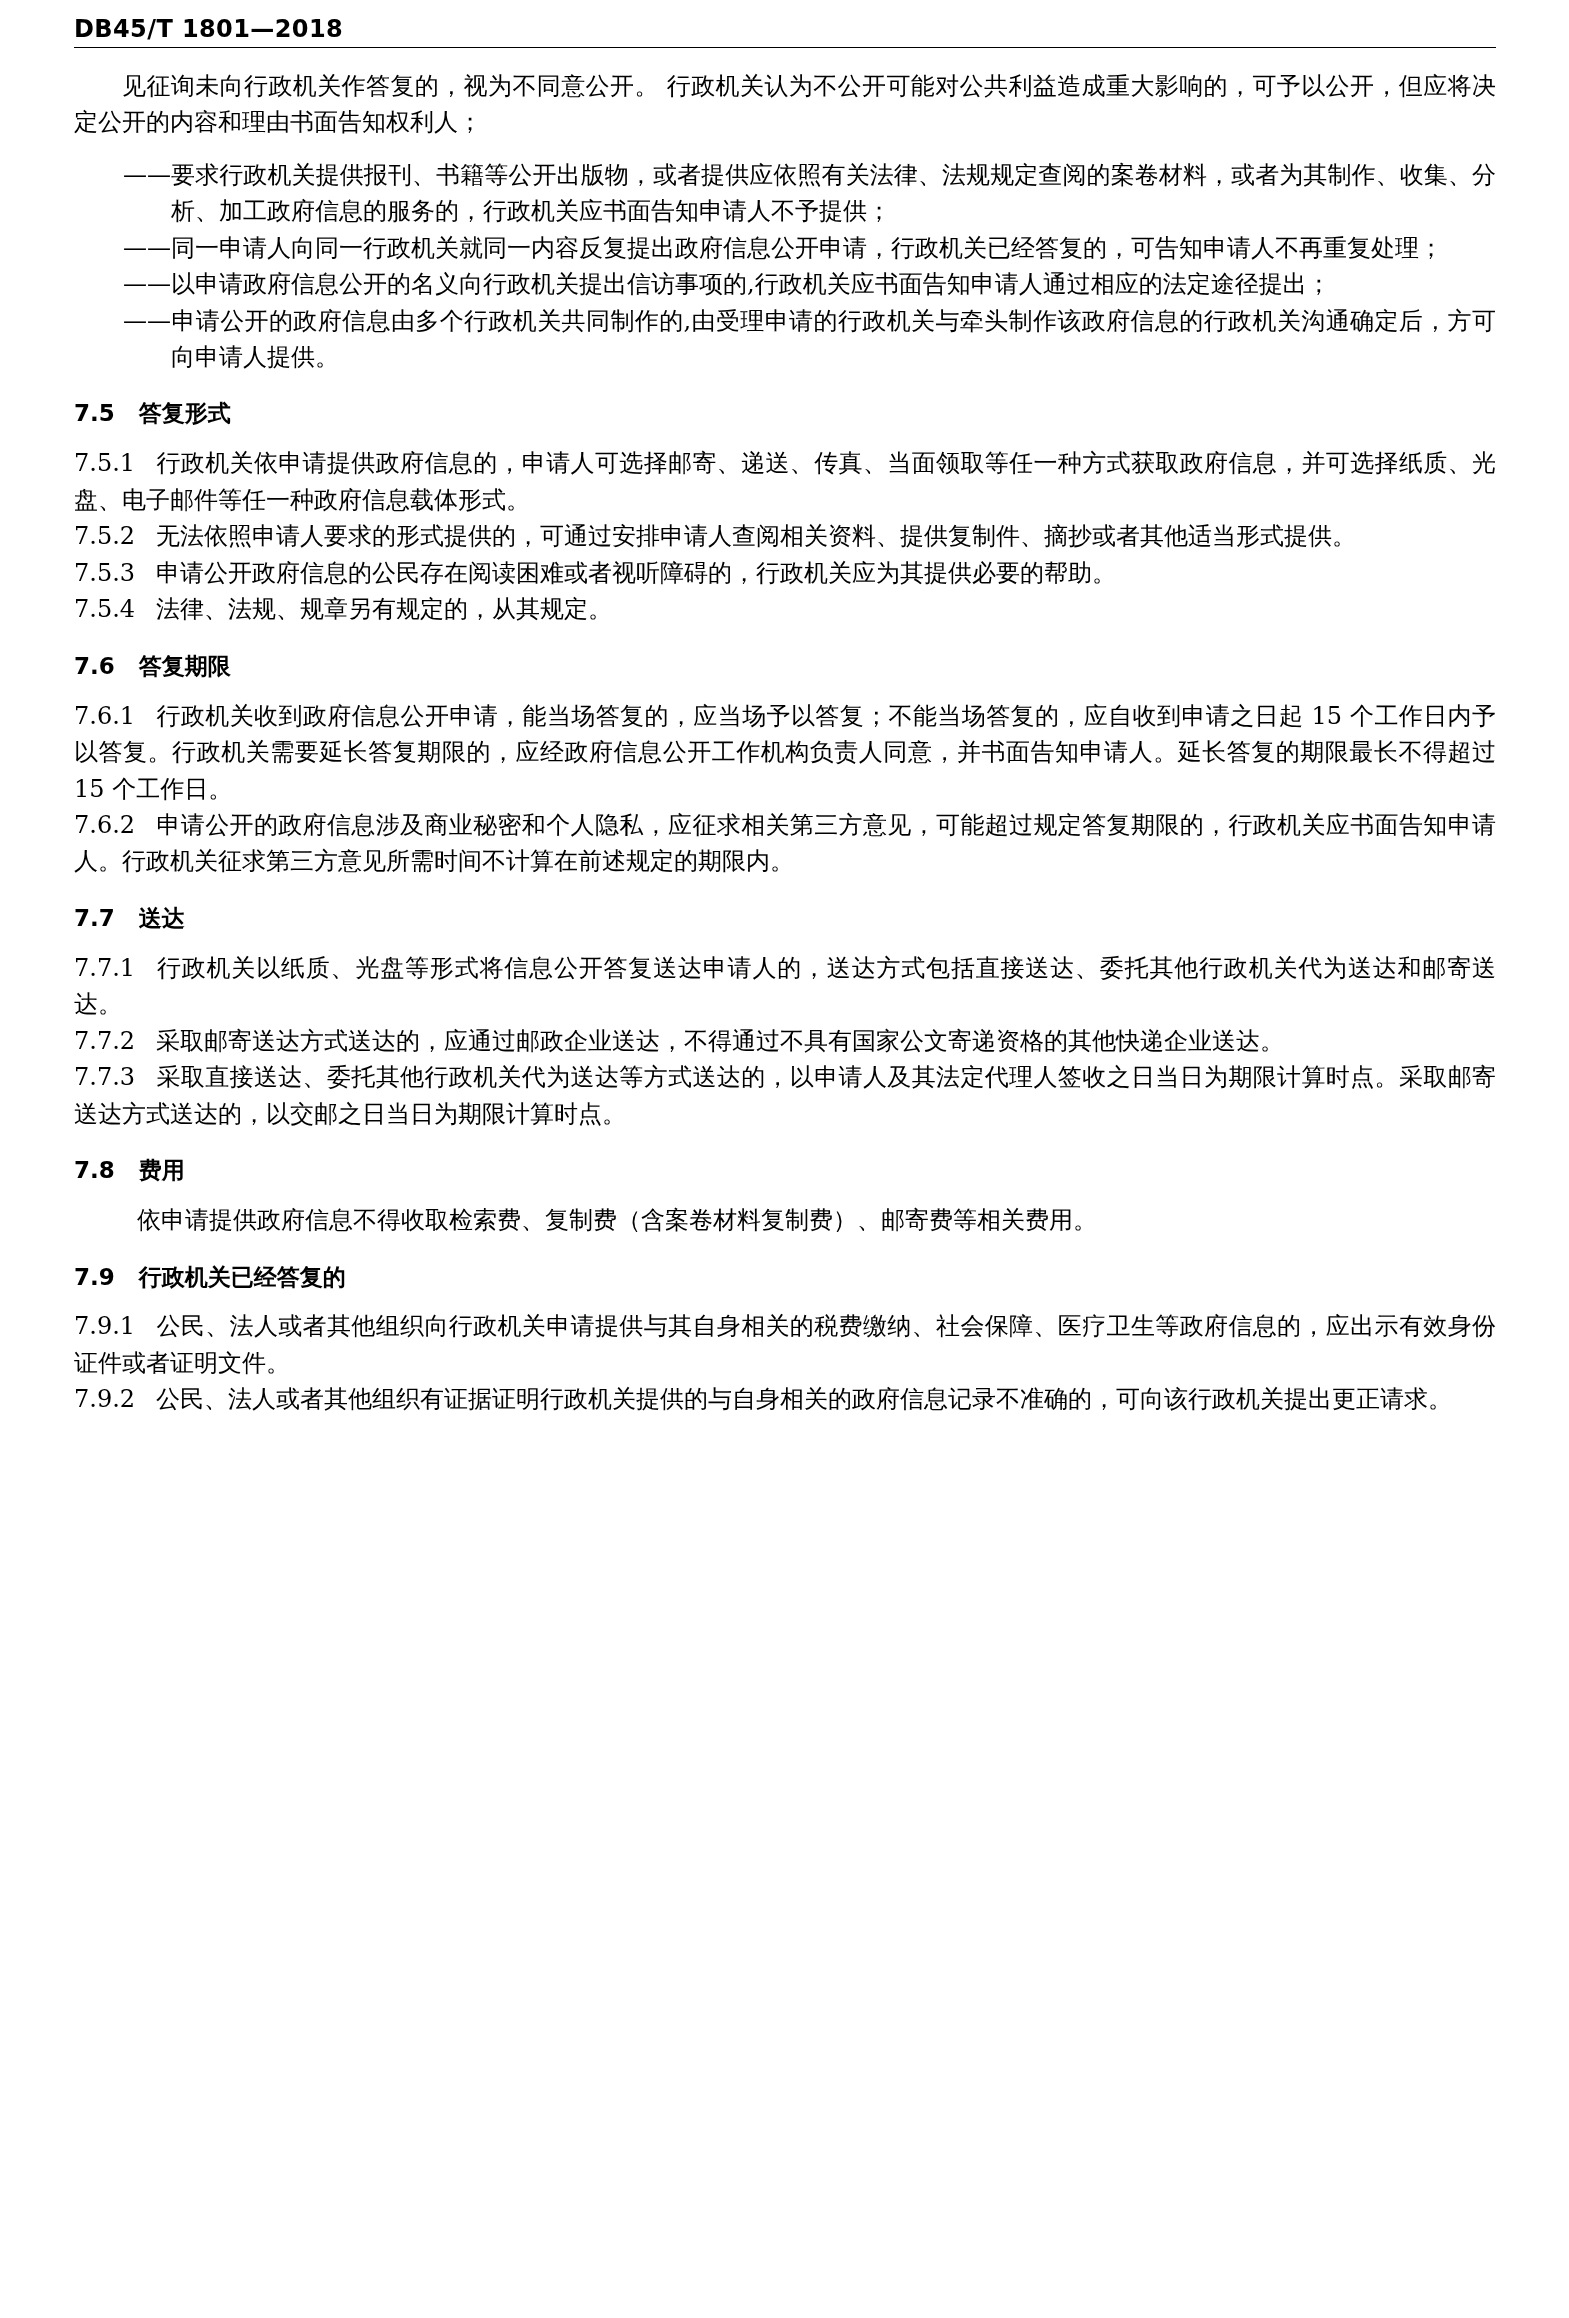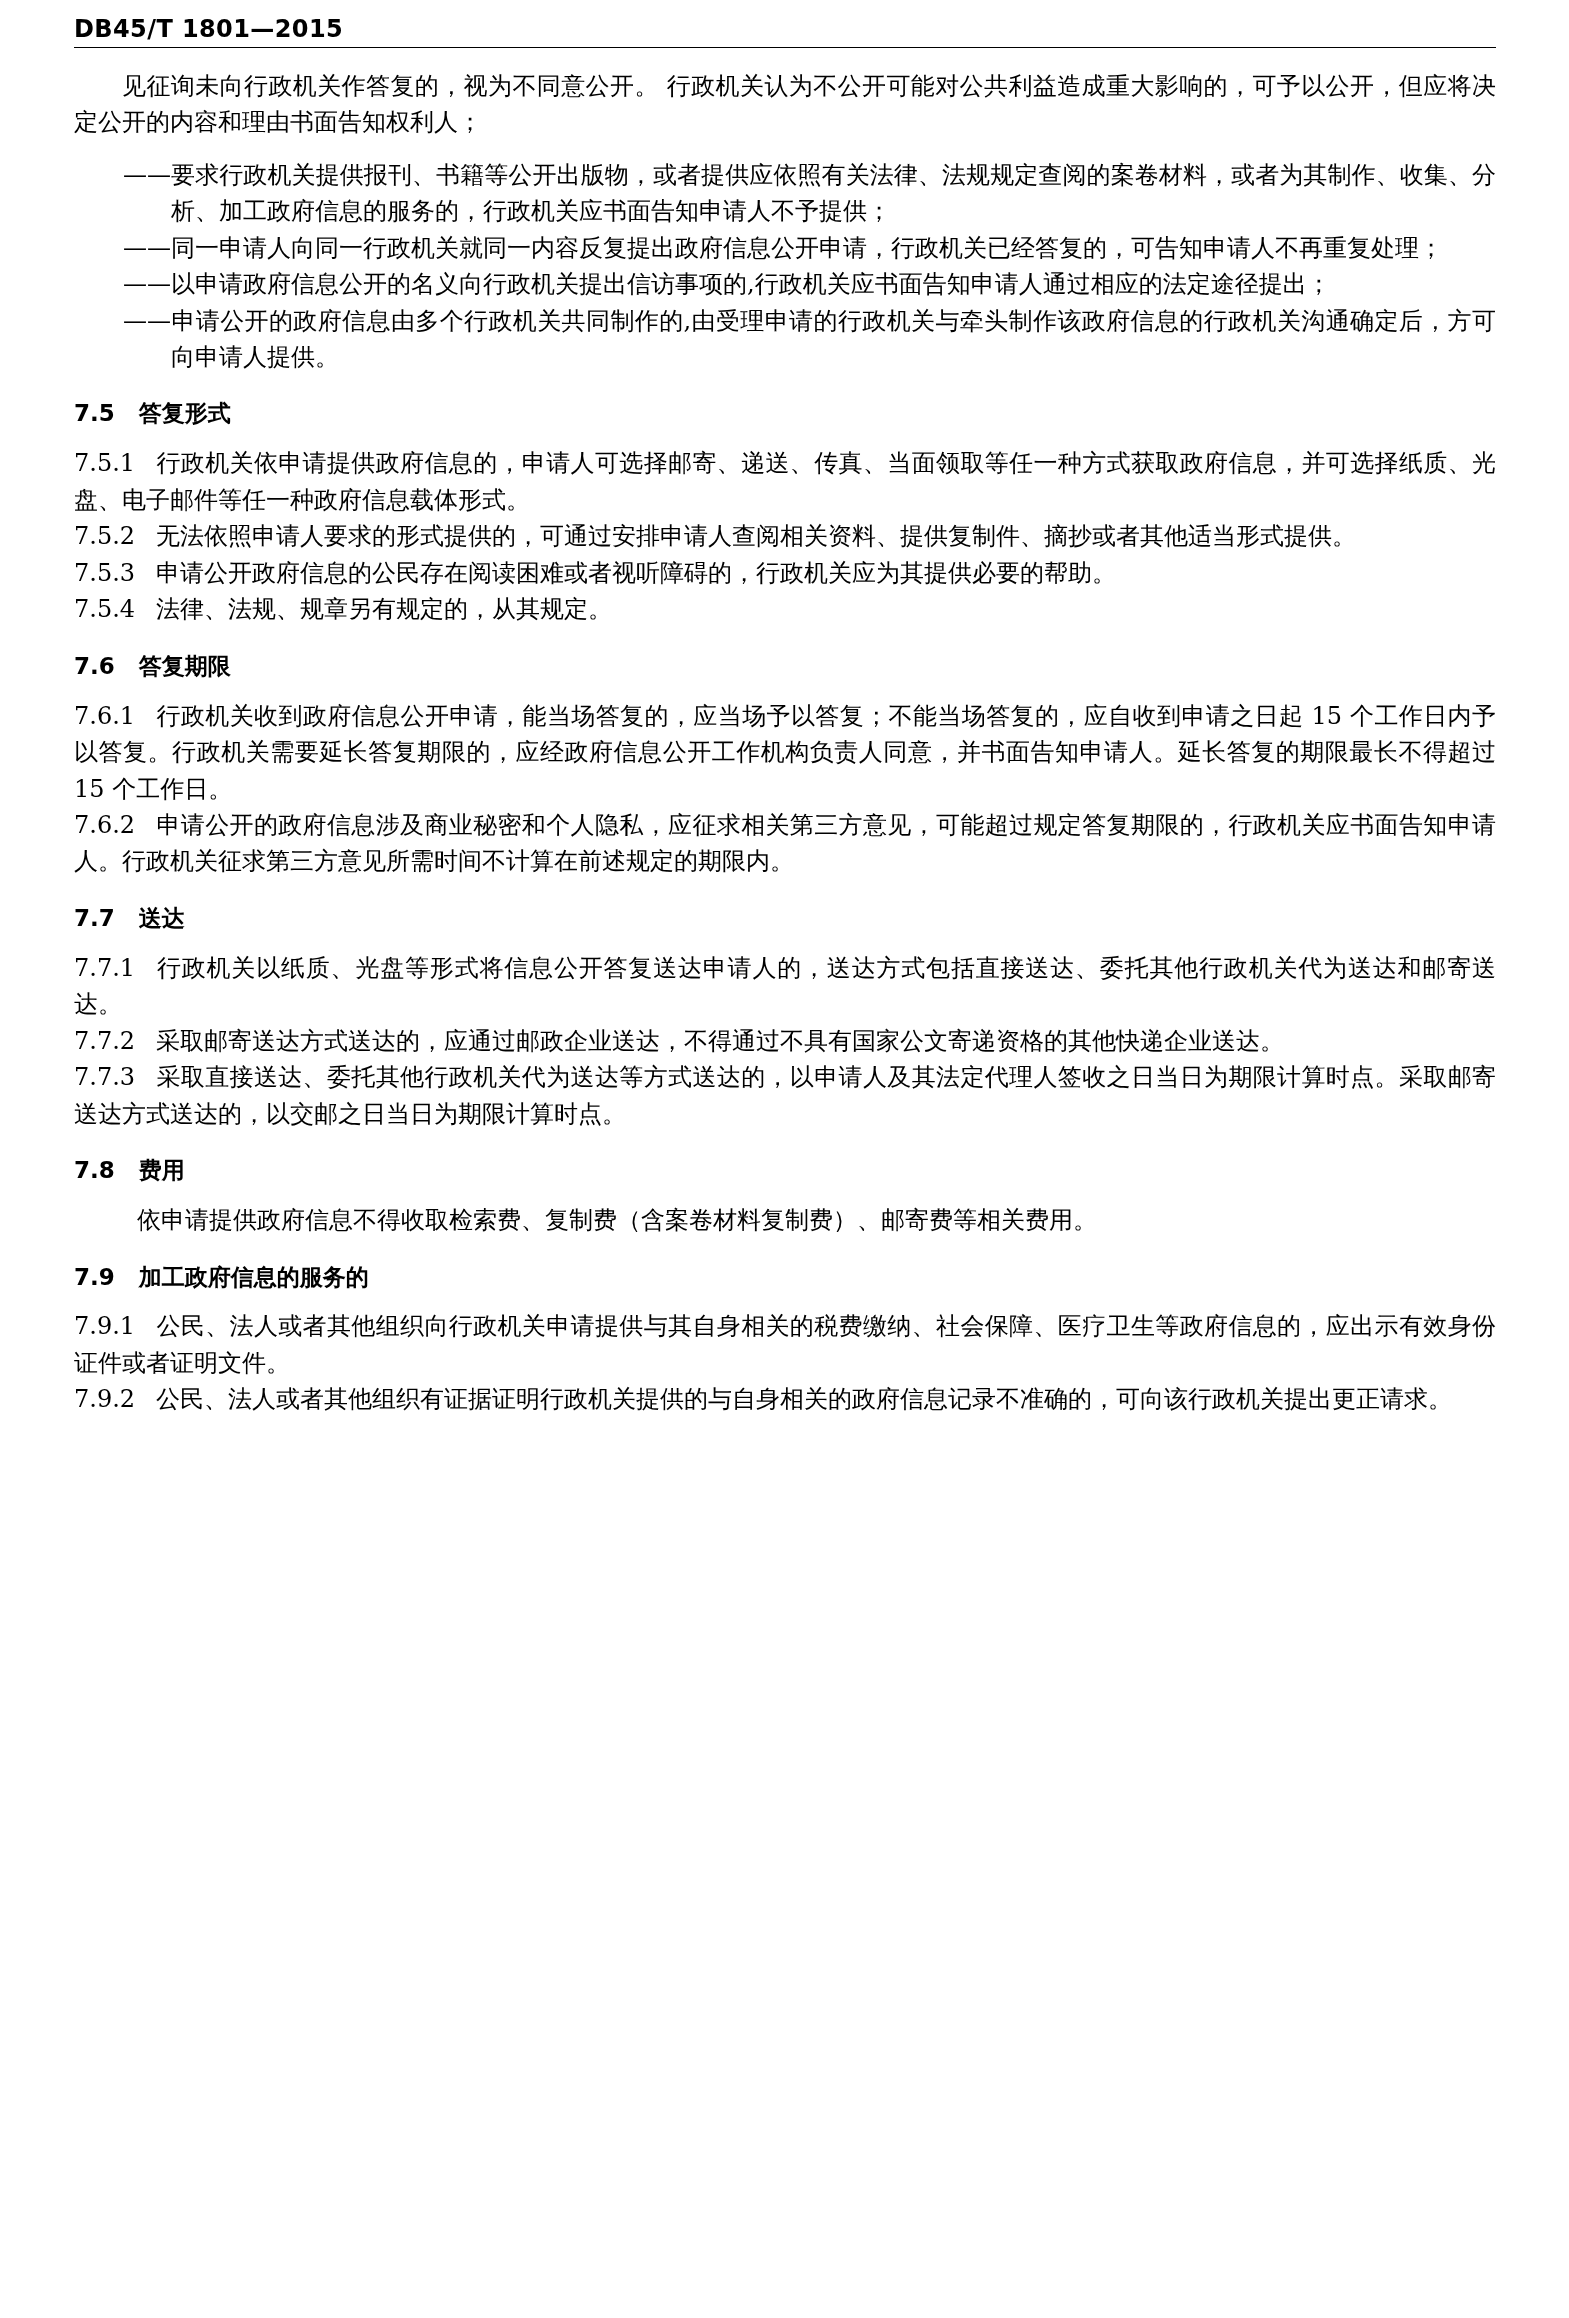--- a/index.html
+++ b/index.html
@@ -79,21 +79,21 @@
   .indent-para {
     text-indent: 48px;
     margin: 15px;
   }
 </style>
 </head>
 <body>
 
 <div class="page">
 
-  <div class="header">DB45/T 1801—2015</div>
+  <div class="header">DB45/T 1801—2018</div>
   <hr class="hdr-rule">
 
   <div class="body-text">
 
     <p class="cont">见征询未向行政机关作答复的，视为不同意公开。 行政机关认为不公开可能对公共利益造成重大影响的，可予以公开，但应将决定公开的内容和理由书面告知权利人；</p>
 
     <p class="dash-item">——要求行政机关提供报刊、书籍等公开出版物，或者提供应依照有关法律、法规规定查阅的案卷材料，或者为其制作、收集、分析、加工政府信息的服务的，行政机关应书面告知申请人不予提供；</p>
     <p class="dash-item">——同一申请人向同一行政机关就同一内容反复提出政府信息公开申请，行政机关已经答复的，可告知申请人不再重复处理；</p>
     <p class="dash-item">——以申请政府信息公开的名义向行政机关提出信访事项的,行政机关应书面告知申请人通过相应的法定途径提出；</p>
     <p class="dash-item">——申请公开的政府信息由多个行政机关共同制作的,由受理申请的行政机关与牵头制作该政府信息的行政机关沟通确定后，方可向申请人提供。</p>
@@ -136,21 +136,21 @@
     <p class="clause">
       <span class="num">7.7.3</span><span class="gap"></span><span>采取直接送达、委托其他行政机关代为送达等方式送达的，以申请人及其法定代理人签收之日当日为期限计算时点。采取邮寄送达方式送达的，以交邮之日当日为期限计算时点。</span>
     </p>
 
     <h2 class="sec">
       <span>7.8</span><span class="sgap"></span><span>费用</span>
     </h2>
     <p class="indent-para">依申请提供政府信息不得收取检索费、复制费（含案卷材料复制费）、邮寄费等相关费用。</p>
 
     <h2 class="sec">
-      <span>7.9</span><span class="sgap"></span><span>加工政府信息的服务的</span>
+      <span>7.9</span><span class="sgap"></span><span>行政机关已经答复的</span>
     </h2>
     <p class="clause">
       <span class="num">7.9.1</span><span class="gap"></span><span>公民、法人或者其他组织向行政机关申请提供与其自身相关的税费缴纳、社会保障、医疗卫生等政府信息的，应出示有效身份证件或者证明文件。</span>
     </p>
     <p class="clause">
       <span class="num">7.9.2</span><span class="gap"></span><span>公民、法人或者其他组织有证据证明行政机关提供的与自身相关的政府信息记录不准确的，可向该行政机关提出更正请求。</span>
     </p>
 
   </div>
 </div>

